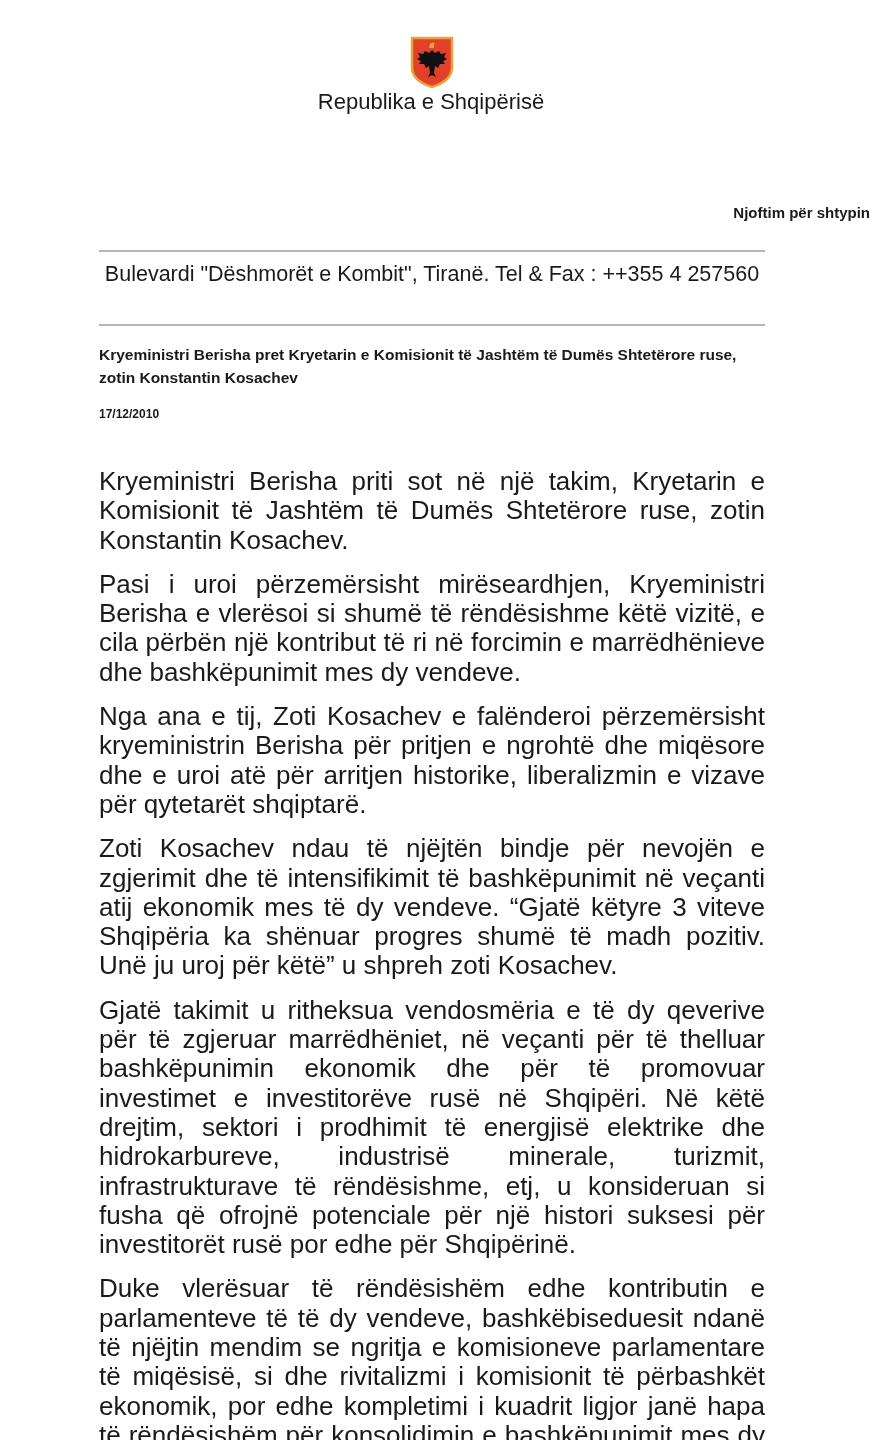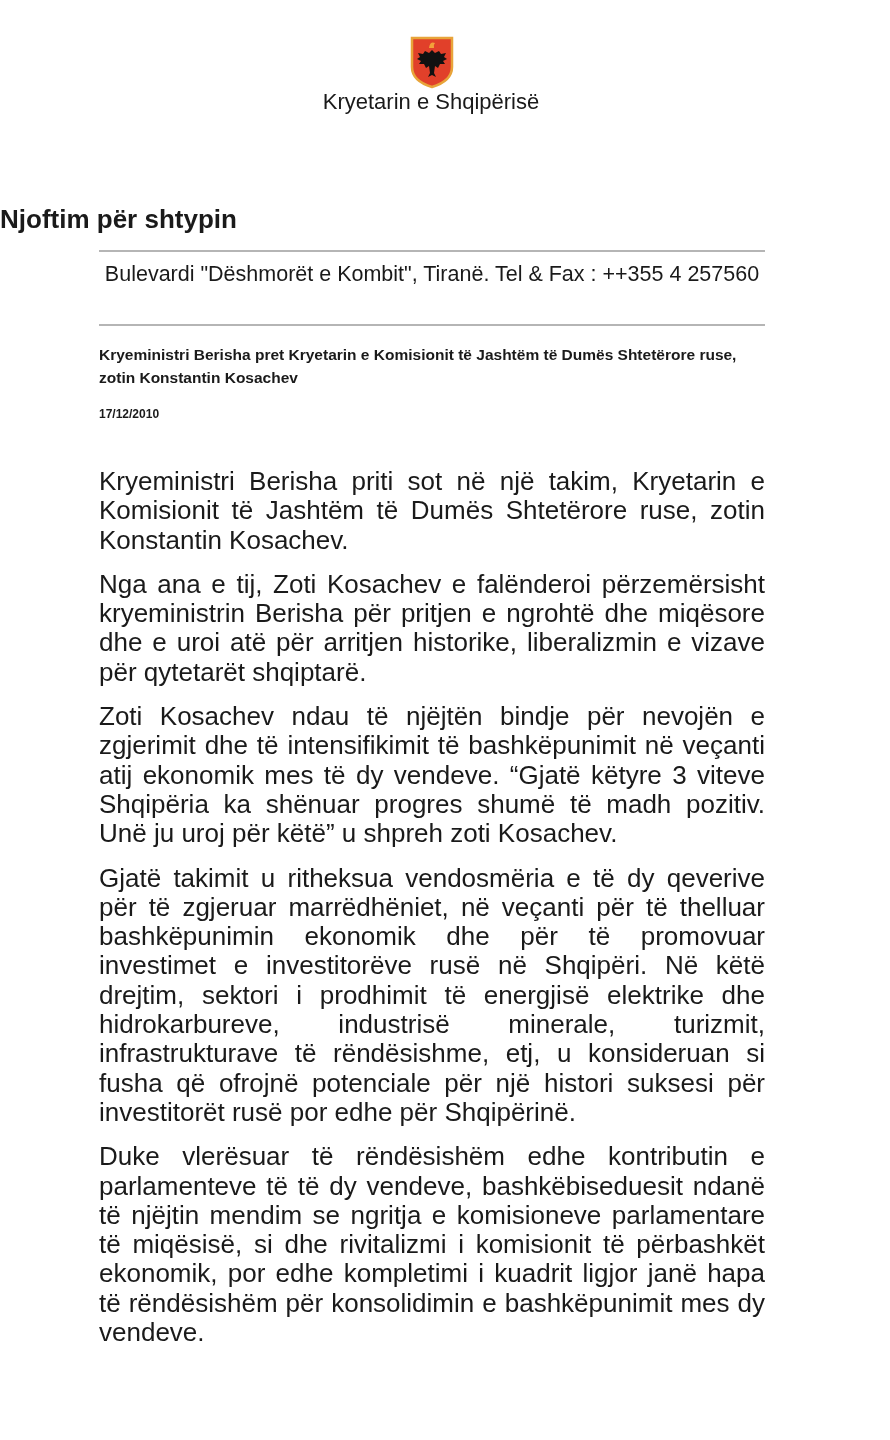--- a/index.html
+++ b/index.html
@@ -22,25 +22,25 @@
       position: absolute;
       left: 0;
       top: 87px;
       width: 862px;
       text-align: center;
       font-size: 22px;
       line-height: 29px;
     }
     .press-title {
       position: absolute;
-      left: 0;
+      left: 8px;
       top: 204px;
       width: 862px;
-      text-align: left;
-      font-size: 26px;
+      text-align: right;
+      font-size: 15px;
       font-weight: bold;
     }
     .rule {
       position: absolute;
       left: 99px;
       width: 666px;
       height: 0;
       border-top: 2px solid #b5b5b5;
     }
     .rule.top { top: 250px; }
@@ -88,32 +88,33 @@
 
 <div class="emblem">
   <svg width="44" height="54" viewBox="0 0 44 54">
     <path d="M2 3 L42 3 L42 32 Q42 46 22 52 Q2 46 2 32 Z" fill="#e1402a" stroke="#e8a43a" stroke-width="2.5"></path>
     <path d="M19 13 Q20 6 25 8 Q23 10 24 13 Z" fill="#f2a23a"></path>
     <path d="M22 15 L19 18 L15 16 L13 19 L8 18 L10 22 L7 24 L11 26 L9 29 L14 29 L16 33 L19 31 L20 38 L18 42 L22 40 L26 42 L24 38 L25 31 L28 33 L30 29 L35 29 L33 26 L37 24 L34 22 L36 18 L31 19 L29 16 L25 18 Z" fill="#111111"></path>
   </svg>
 </div>
 
 <div class="header-lines">
-  <div>Kryetarin e Shqipërisë</div>
+  <div>Republika e Shqipërisë</div>
 </div>
 
 <div class="press-title">Njoftim për shtypin</div>
 
 <div class="rule top"></div>
 <div class="address">Bulevardi "Dëshmorët e Kombit", Tiranë. Tel &amp; Fax : ++355 4 257560</div>
 <div class="rule bottom"></div>
 
 <div class="headline">Kryeministri Berisha pret Kryetarin e Komisionit të Jashtëm të Dumës Shtetërore ruse, zotin Konstantin Kosachev</div>
 
 <div class="date">17/12/2010</div>
 
 <div class="body-text">
   <p>Kryeministri Berisha priti sot në një takim, Kryetarin e Komisionit të Jashtëm të Dumës Shtetërore ruse, zotin Konstantin Kosachev.</p>
+  <p>Pasi i uroi përzemërsisht mirëseardhjen, Kryeministri Berisha e vlerësoi si shumë të rëndësishme këtë vizitë, e cila përbën një kontribut të ri në forcimin e marrëdhënieve  dhe bashkëpunimit mes dy vendeve.</p>
   <p>Nga ana e tij, Zoti Kosachev e falënderoi përzemërsisht kryeministrin Berisha për pritjen e ngrohtë dhe miqësore  dhe e uroi atë për arritjen historike, liberalizmin e vizave për qytetarët shqiptarë.</p>
   <p>Zoti Kosachev ndau të njëjtën bindje për nevojën e zgjerimit dhe të intensifikimit të bashkëpunimit në veçanti atij ekonomik mes të dy vendeve. “Gjatë këtyre 3 viteve Shqipëria ka shënuar  progres shumë të madh pozitiv. Unë ju uroj për këtë” u shpreh zoti  Kosachev.</p>
   <p>Gjatë takimit u ritheksua vendosmëria e të dy qeverive për të zgjeruar marrëdhëniet, në veçanti për të thelluar bashkëpunimin ekonomik  dhe për të promovuar  investimet e investitorëve rusë në Shqipëri. Në këtë drejtim, sektori i prodhimit të energjisë elektrike dhe hidrokarbureve, industrisë minerale, turizmit, infrastrukturave të rëndësishme, etj, u konsideruan si fusha që ofrojnë potenciale për një histori suksesi për investitorët rusë por edhe për Shqipërinë.</p>
   <p>Duke vlerësuar të rëndësishëm edhe kontributin e parlamenteve të të dy vendeve, bashkëbiseduesit ndanë të njëjtin mendim se ngritja e komisioneve parlamentare të miqësisë, si dhe rivitalizmi i komisionit të përbashkët ekonomik, por edhe kompletimi i kuadrit ligjor janë  hapa të rëndësishëm për konsolidimin e bashkëpunimit mes dy vendeve.</p>
 </div>
 
 </body></html>

